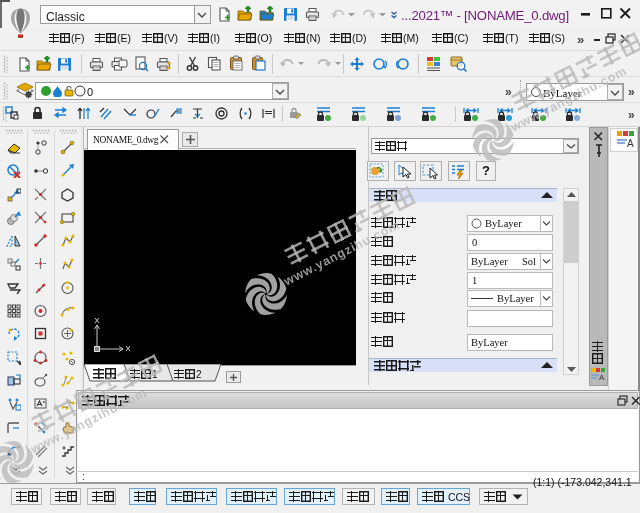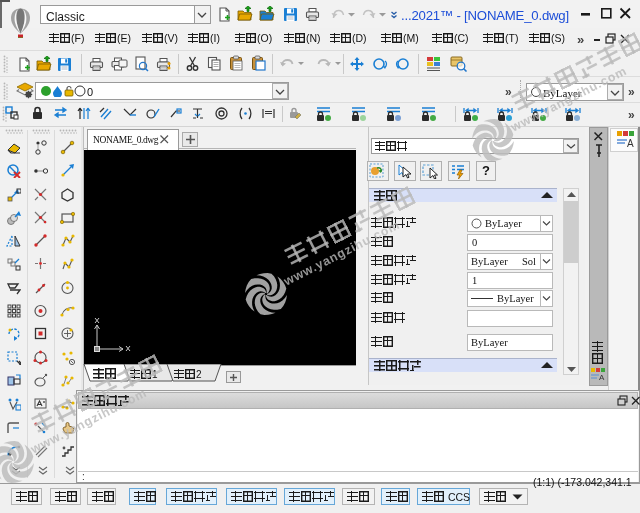--- a/index.html
+++ b/index.html
@@ -64,21 +64,21 @@
 <svg style="position:absolute;left:362px;top:8px;" width="14" height="11" viewBox="0 0 14 11">
     <path d="M11.5 10 C11.5 4 9 2.5 6.5 2.5 C4 2.5 2 4 1.5 7" stroke="#c2c2c2" stroke-width="1.5" fill="none"></path>
     <path d="M13.5 5 L11 9.5 L7.5 6 Z" fill="#c2c2c2"></path>
   </svg>
 <svg style="position:absolute;left:378px;top:12px;" width="9" height="5" viewBox="0 0 9 5">
     <path d="M1 1 L4.5 4.5 L8 1" fill="#9a9a9a"></path>
   </svg>
 <svg style="position:absolute;left:391px;top:11px;" width="6" height="8" viewBox="0 0 6 8">
     <path d="M0.5 1 L3 3 L5.5 1 M0.5 4.5 L3 6.5 L5.5 4.5" stroke="#2a5fa8" stroke-width="1.4" fill="none"></path>
   </svg>
-<div style="position:absolute;left:401px;top:8px;font:normal 13.2px Liberation Sans, sans-serif;color:#1d4ed8;white-space:nowrap;letter-spacing:-0.2px">...2021™ - [NONAME_0.dwg]</div>
+<div style="position:absolute;left:401px;top:8px;font:normal 13.2px Liberation Sans, sans-serif;color:#701a75;white-space:nowrap;letter-spacing:-0.2px">...2021™ - [NONAME_0.dwg]</div>
 <svg style="position:absolute;left:581px;top:13px;" width="10" height="3" viewBox="0 0 10 3">
     <rect width="9" height="2.6" fill="#1a1a1a"></rect>
   </svg>
 <svg style="position:absolute;left:601px;top:8px;" width="11" height="11" viewBox="0 0 11 11">
     <rect x="0.8" y="0.8" width="9" height="9" fill="none" stroke="#1a1a1a" stroke-width="1.6"></rect>
   </svg>
 <svg style="position:absolute;left:619px;top:7px;" width="13" height="13" viewBox="0 0 13 13">
     <path d="M1.5 1.5 L11 11 M11 1.5 L1.5 11" stroke="#1a1a1a" stroke-width="1.8"></path>
   </svg>
 <div style="position:absolute;left:0px;top:28px;width:640px;height:22px;background:#f1f1f1"></div>

